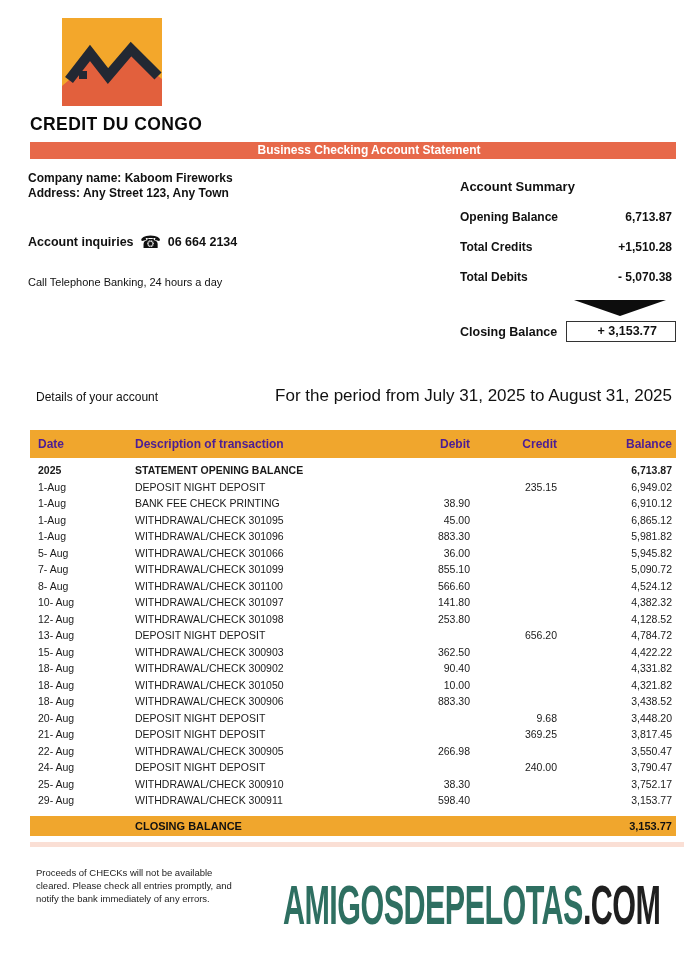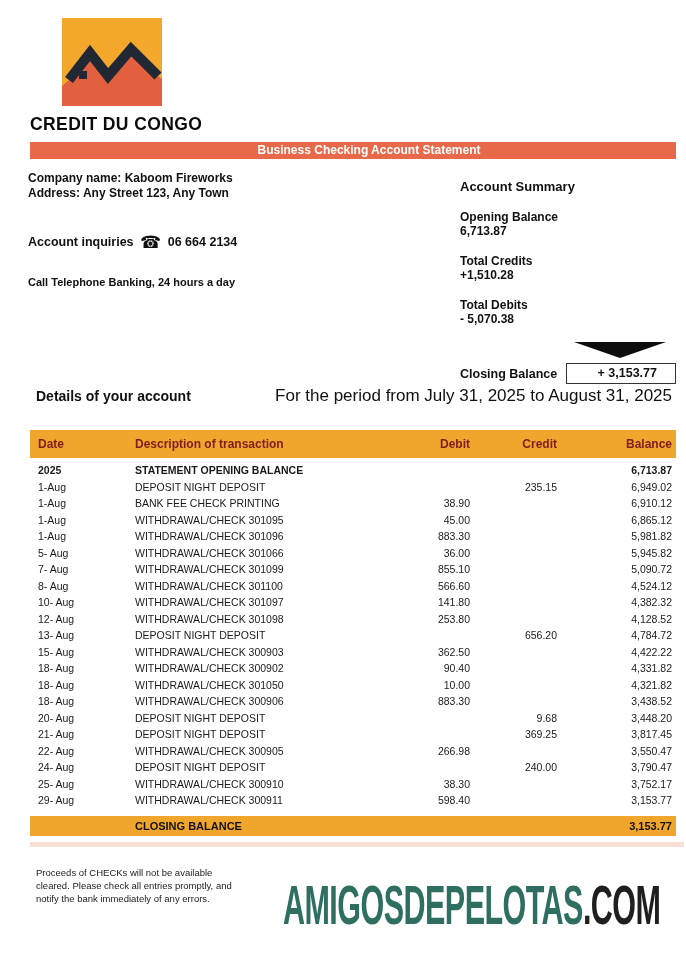--- a/index.html
+++ b/index.html
@@ -27,55 +27,55 @@
     background: var(--title-bar, #E7694A);
     color: #fff; font-size: 12px; font-weight: bold;
     text-align: center; line-height: 17px; padding-left: 32px;
   }
 
   
   .company-block { position: absolute; top: 171px; left: 28px; width: 380px; }
   .company-line { font-size: 12px; font-weight: bold; line-height: 15px; }
   .inquiries-line { margin-top: 31px; font-size: 12.5px; font-weight: bold; }
   .phone-icon { font-size: 17px; vertical-align: -2px; padding: 0 3px; font-weight: normal; }
-  .banking-line { margin-top: 23px; font-size: 11px; font-weight: bold; }
+  .banking-line { margin-top: 23px; font-size: 11px; font-weight: normal; }
 
   
   .summary-block { position: absolute; top: 179px; left: 460px; width: 216px; }
   .summary-title { font-size: 13px; font-weight: bold; margin-bottom: 16px; }
-  .summary-row { display: flex; justify-content: space-between; font-size: 12px; font-weight: bold; margin-bottom: 16px; flex-direction: column; }
+  .summary-row { display: flex; justify-content: space-between; font-size: 12px; font-weight: bold; margin-bottom: 16px; }
   .summary-row .val { padding-right: 4px; }
   .summary-triangle {
     width: 0; height: 0; margin: 2px 10px 5px auto;
     border-left: 46px solid transparent;
     border-right: 46px solid transparent;
     border-top: 16px solid #0d0d0d;
   }
   .closing-row { display: flex; justify-content: space-between; align-items: center; }
   .closing-row .lbl { font-size: 12.5px; font-weight: bold; }
   .closing-box {
     border: 1.5px solid #333; width: 110px; height: 21px;
     font-size: 12.5px; font-weight: bold; text-align: right;
     line-height: 19px; padding-right: 18px;
   }
 
   
   .details-row {
     position: absolute; top: 386px; left: 30px; width: 646px;
     display: flex; justify-content: space-between; align-items: baseline;
   }
-  .details-heading { font-size: 14px; font-weight: bold; padding-left: 6px; }
+  .details-heading { font-size: 12px; font-weight: normal; padding-left: 6px; }
   .details-period { font-size: 17px; padding-right: 4px; margin-left: 32px; }
 
   
   .table { position: absolute; top: 430px; left: 30px; width: 646px; }
   .tgrid { display: grid; grid-template-columns: 105px 230px 105px 87px 119px; align-items: center; }
   .thead {
     background: var(--table-header, #F0A62D); height: 28px;
-    font-size: 12px; font-weight: bold; color: #7f1d1d;
+    font-size: 12px; font-weight: bold; color: #4c1d95;
   }
   .c-date { padding-left: 8px; text-align: left; }
   .c-desc { text-align: left; }
   .c-debit, .c-credit { text-align: right; }
   .c-balance { text-align: right; padding-right: 4px; }
   .tbody { margin-top: 4px; }
   .trow { height: 16.5px; font-size: 10.5px; color: #1a1a1a; }
   .trow.bold { font-weight: bold; }
   .closing-bar {
     margin-top: 7px; background: var(--table-header, #F0A62D); height: 20px;

